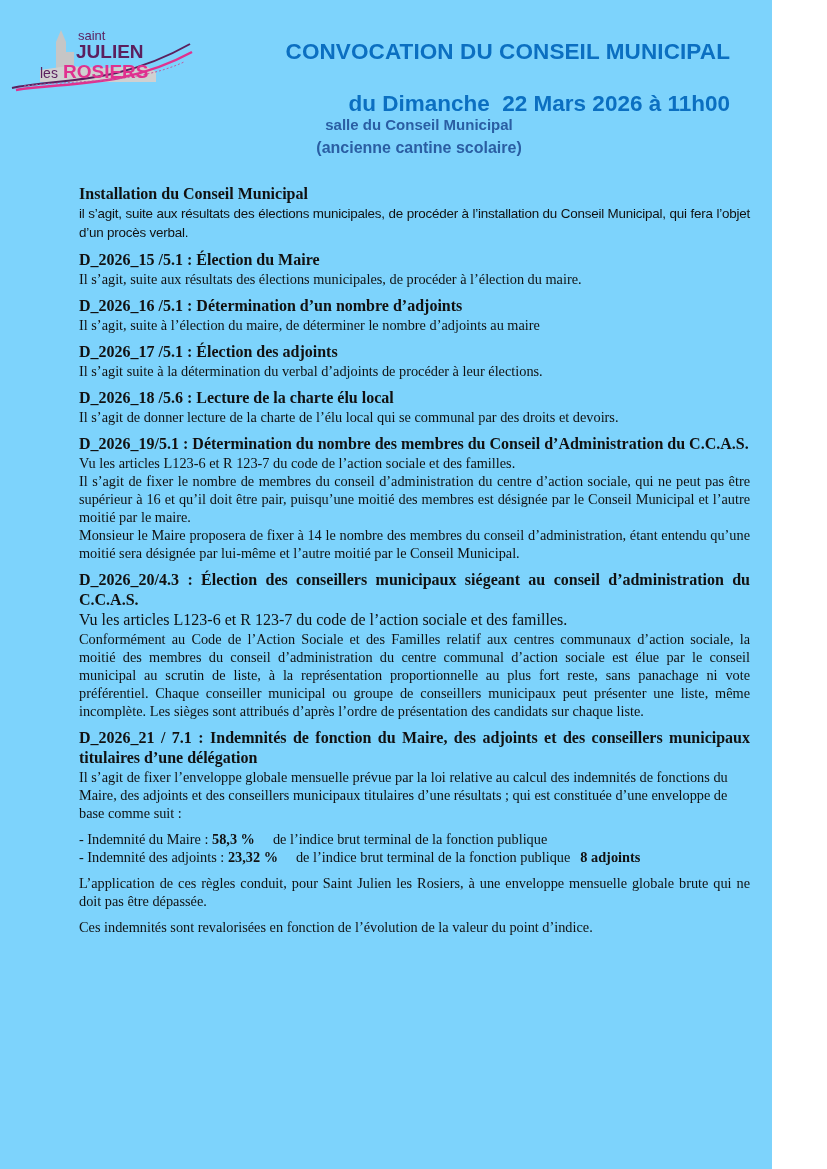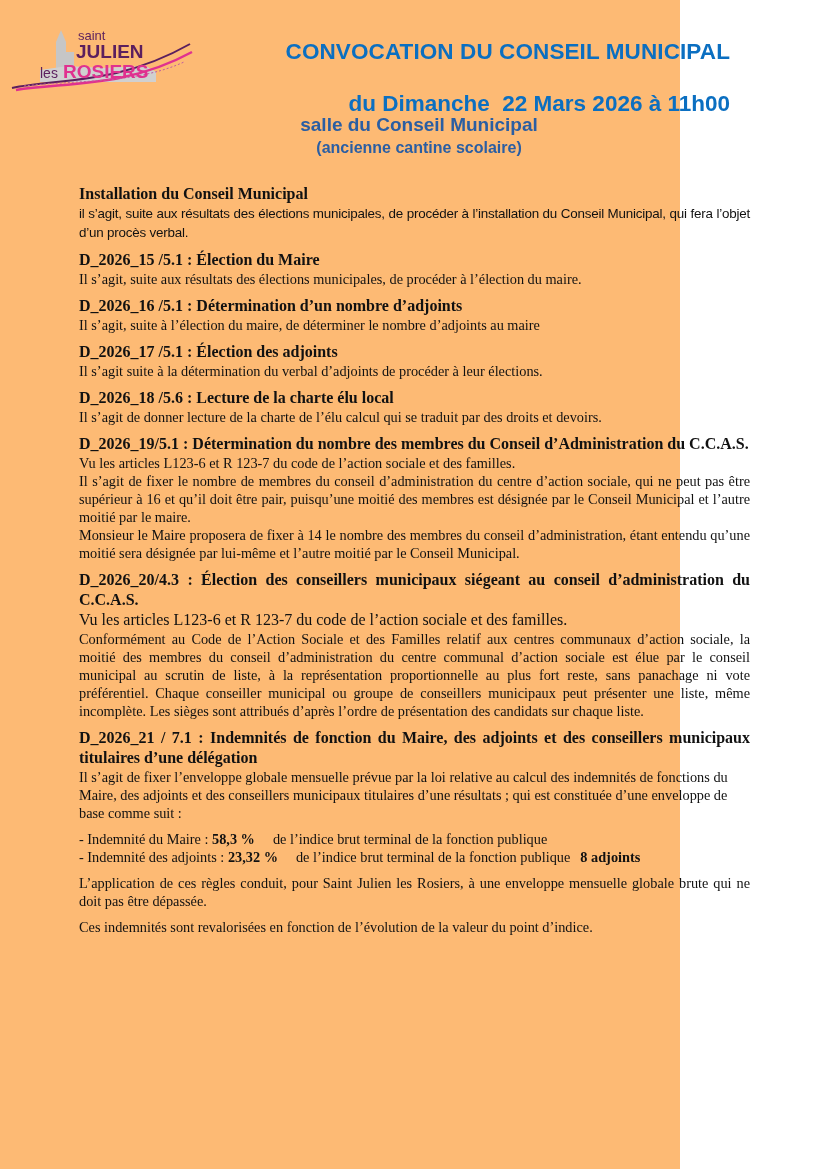--- a/index.html
+++ b/index.html
@@ -1,30 +1,30 @@
 <!DOCTYPE html>
 <html style="--accent-main: #0b6fc1; --accent-venue: #2a5ea3;"><head>
   <meta charset="utf-8">
   <style>
     html, body { margin: 0; padding: 0; background: #ffffff; }
     body { width: 827px; height: 1169px; position: relative; overflow: hidden; color: #111; }
-    .page { position: absolute; left: 0; top: 0; width: 680px; height: 1169px; background: #fdba74; }
+    .page { position: absolute; left: 0; top: 0; width: 772px; height: 1169px; background: #7dd3fc; }
 
     
     .logo { position: absolute; left: 6px; top: 22px; width: 190px; height: 70px; }
     .logo svg { display: block; }
 
     
     .title-block { position: absolute; left: 190px; top: 38px; width: 540px; text-align: right;
       font-family: "Liberation Sans", "DejaVu Sans", sans-serif; font-weight: bold; }
     .title-main { font-size: 22.5px; line-height: 28px; color: var(--accent-main); letter-spacing: 0.1px; }
     .title-date { font-size: 22.5px; line-height: 28px; color: var(--accent-main); white-space: pre; margin-top: 24px; }
     .venue-block { position: absolute; left: 190px; top: 112px; width: 458px; text-align: center;
       font-family: "Liberation Sans", "DejaVu Sans", sans-serif; font-weight: bold; color: var(--accent-venue); }
-    .venue-name { font-size: 19px; line-height: 26px; }
+    .venue-name { font-size: 15px; line-height: 26px; }
     .venue-note { font-size: 16px; line-height: 20px; }
 
     
     .content { position: absolute; left: 79px; top: 184px; width: 671px;
       font-family: "Liberation Serif", "DejaVu Serif", serif; font-size: 14.3px; line-height: 18px; }
     .section { margin-bottom: 8px; }
     .h { font-weight: bold; font-size: 16px; line-height: 20px; text-align: justify; }
     .p { text-align: justify; }
     .p-sans { font-family: "Liberation Sans", "DejaVu Sans", sans-serif; font-size: 13.4px; line-height: 19px; text-align: justify; letter-spacing: -0.2px; }
     .p-big { font-size: 16px; line-height: 20px; }
@@ -81,21 +81,21 @@
       <div class="p">Il s’agit, suite à l’élection du maire, de déterminer le nombre d’adjoints au maire</div>
     </div>
 
     <div class="section">
       <div class="h">D_2026_17 /5.1 : Élection des adjoints</div>
       <div class="p">Il s’agit suite à la détermination du verbal d’adjoints de procéder à leur élections.</div>
     </div>
 
     <div class="section">
       <div class="h">D_2026_18 /5.6 : Lecture de la charte élu local</div>
-      <div class="p">Il s’agit de donner lecture de la charte de l’élu calcul  qui se traduit par des droits et devoirs.</div>
+      <div class="p">Il s’agit de donner lecture de la charte de l’élu local  qui se communal par des droits et devoirs.</div>
     </div>
 
     <div class="section">
       <div class="h">D_2026_19/5.1 : Détermination du nombre des membres du Conseil d’Administration du C.C.A.S.</div>
       <div class="p">Vu les articles L123-6 et R 123-7 du code de l’action sociale et des familles.</div>
       <div class="p">Il s’agit de fixer le nombre de membres du conseil d’administration du centre d’action sociale, qui ne peut pas être supérieur à 16 et qu’il doit être pair, puisqu’une moitié des membres est désignée par le Conseil Municipal et l’autre moitié par le maire.</div>
       <div class="p">Monsieur le Maire proposera de fixer à 14 le nombre des membres du conseil d’administration, étant entendu qu’une moitié sera désignée par lui-même et l’autre moitié par le Conseil Municipal.</div>
     </div>
 
     <div class="section">

